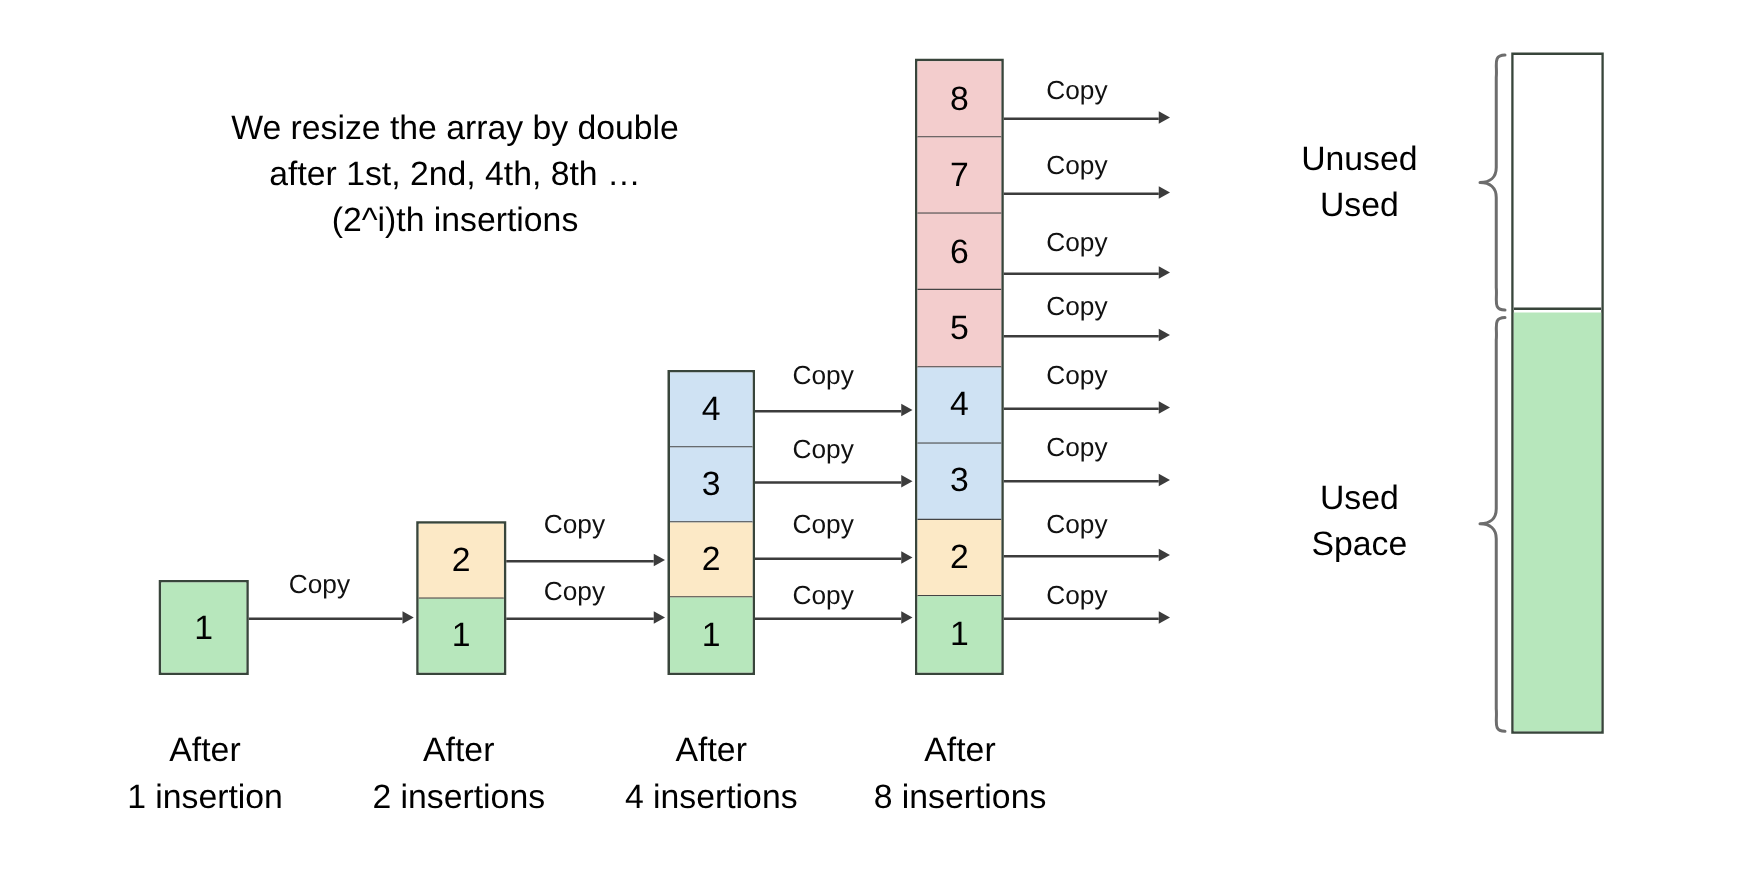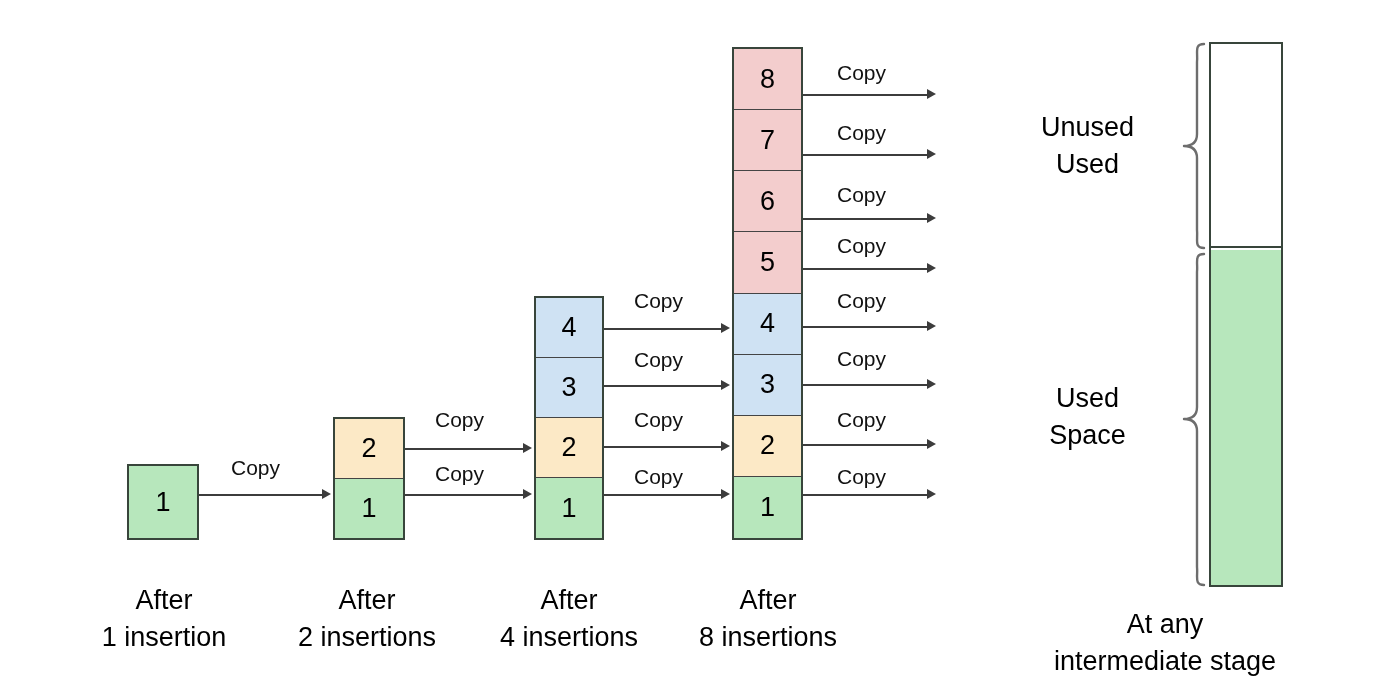--- a/index.html
+++ b/index.html
@@ -130,20 +130,23 @@
     font-size: 27px;
     line-height: 37px;
     white-space: pre-line;
   }
 </style>
 </head>
 <body>
 
 <div id="canvas">
 
+  <div class="abs" id="caption">We resize the array by double
+after 1st, 2nd, 4th, 8th …
+(2^i)th insertions</div>
 
   <div class="stack" id="stack-1" style="left:127px; top:464px; width:72px; height:76px;">
     <div class="cell c-green" style="height:100%;">1</div>
   </div>
   <div class="stage-caption" style="left:64px; top:582px; width:200px;">After
 1 insertion</div>
 
   <div class="stack" id="stack-2" style="left:333px; top:417px; width:72px; height:123px;">
     <div class="cell c-yellow" style="height:50%;">2</div>
     <div class="cell c-green" style="height:50%;">1</div>
@@ -245,16 +248,14 @@
   <div class="region-label" style="left:1000px; top:109px; width:175px;">Unused
 Used</div>
 
   <svg class="brace" style="left:1180px; top:252px; width:28px; height:335px;" viewBox="0 0 28 335">
     <path d="M24 2 C14 2 18 10 17 20 L17 155 C17 163 12 167 4 167
              C12 167 17 171 17 179 L17 315 C18 325 14 333 24 333" fill="none" stroke="#6d6d6d" stroke-width="2.4" stroke-linecap="round" stroke-linejoin="round"></path>
   </svg>
   <div class="region-label" style="left:1000px; top:380px; width:175px;">Used
 Space</div>
 
-  <div id="mem-caption">At any
-intermediate stage</div>
 
 </div>
 
 </body></html>

